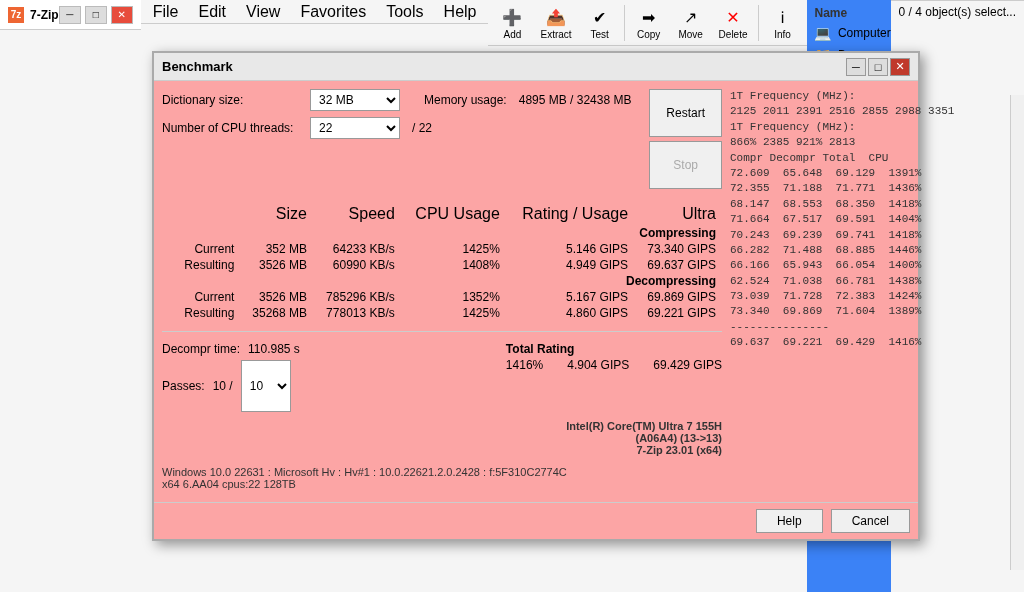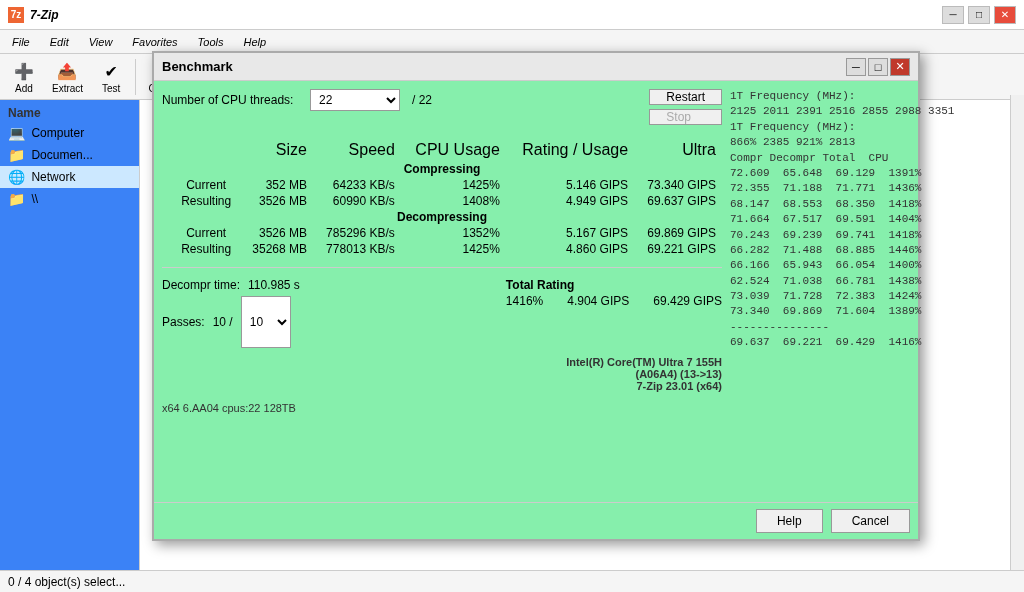--- a/index.html
+++ b/index.html
@@ -12,21 +12,20 @@
       overflow: hidden;
       position: relative;
     }
 
     
     .main-window {
       width: 1024px;
       height: 592px;
       background: #f5f5f5;
       display: flex;
-      flex-direction: column;
     }
 
     
     .title-bar {
       background: #fff;
       display: flex;
       align-items: center;
       padding: 4px 8px;
       border-bottom: 1px solid #ccc;
       height: 30px;
@@ -39,21 +38,20 @@
       font-size: 10px;
       display: flex;
       align-items: center;
       justify-content: center;
       color: white;
       font-weight: bold;
     }
     .title-bar-text {
       font-size: 12px;
       font-weight: 600;
-      font-style: italic;
     }
     .title-bar-controls {
       margin-left: auto;
       display: flex;
       gap: 4px;
     }
     .title-btn {
       width: 22px;
       height: 18px;
       background: #ddd;
@@ -71,23 +69,22 @@
       background: #f5f5f5;
       display: flex;
       align-items: center;
       padding: 2px 4px;
       border-bottom: 1px solid #ccc;
       height: 24px;
       gap: 4px;
     }
     .menu-item {
       padding: 2px 8px;
-      font-size: 11px;
+      font-size: 16px;
       cursor: pointer;
-      font-style: italic;
     }
 
     
     .toolbar {
       background: #f5f5f5;
       display: flex;
       align-items: center;
       padding: 2px 4px;
       border-bottom: 1px solid #ccc;
       height: 46px;
@@ -169,21 +166,21 @@
     
     .dialog-overlay {
       position: absolute;
       top: 0; left: 0; right: 0; bottom: 0;
       display: flex;
       align-items: center;
       justify-content: center;
       z-index: 100;
     }
     .dialog {
-      background: #86efac;
+      background: #fca5a5;
       border: 2px solid #aaa;
       box-shadow: 4px 4px 12px rgba(0,0,0,0.4);
       width: 768px;
       min-height: 490px;
       display: flex;
       flex-direction: column;
       position: relative;
       margin-left: 48px;
     }
     .dialog-title-bar {
@@ -250,27 +247,27 @@
     }
 
     
     .action-btns {
       display: flex;
       flex-direction: column;
       gap: 4px;
       margin-left: auto;
     }
     .action-btn {
-      padding: 0 16px;
+      padding: 16px 16px;
       font-size: 12px;
       background: #f0f0f0;
       border: 1px solid #999;
       cursor: pointer;
       min-width: 70px;
-      text-align: left;
+      text-align: center;
     }
     .action-btn.disabled {
       color: #aaa;
       cursor: default;
     }
 
     
     .bench-table {
       width: 100%;
       border-collapse: collapse;
@@ -282,21 +279,21 @@
       font-weight: normal;
       padding: 2px 6px;
       font-size: 16px;
     }
     .bench-table th:first-child { text-align: left; }
     .bench-table td {
       text-align: right;
       padding: 1px 6px;
       font-size: 12px;
     }
-    .bench-table td:first-child { text-align: center; }
+    .bench-table td:first-child { text-align: right; }
     .section-header {
       font-size: 12px;
       font-weight: 600;
       padding: 4px 6px 2px 6px;
     }
     .indent { padding-left: 16px !important; }
 
     .bench-divider {
       border: none;
       border-top: 1px solid #ccc;
@@ -466,20 +463,28 @@
         </div>
       </div>
 
       <div class="dialog-body">
 
         <div class="dlg-left">
 
           <div style="display:flex; align-items:flex-start; gap:8px; margin-bottom:4px;">
             <div style="flex:1;">
 
+              <div class="settings-row" style="margin-bottom:6px;">
+                <span class="settings-label">Dictionary size:</span>
+                <select class="settings-select">
+                  <option>32 MB</option>
+                </select>
+                <span style="margin-left:16px; font-size:12px;">Memory usage:</span>
+                <span style="font-size:12px; margin-left:4px;">4895 MB / 32438 MB</span>
+              </div>
 
               <div class="settings-row">
                 <span class="settings-label">Number of CPU threads:</span>
                 <select class="settings-select">
                   <option>22</option>
                 </select>
                 <span style="font-size:12px; margin-left:4px;">/ 22</span>
               </div>
             </div>
 
@@ -569,20 +574,21 @@
             </div>
           </div>
 
           <div class="cpu-info">
             <div>Intel(R) Core(TM) Ultra 7 155H</div>
             <div>(A06A4) (13-&gt;13)</div>
             <div>7-Zip 23.01 (x64)</div>
           </div>
 
           <div class="sys-info">
+            <div>Windows 10.0 22631 : Microsoft Hv : Hv#1 : 10.0.22621.2.0.2428 : f:5F310C2774C</div>
             <div>x64 6.AA04 cpus:22 128TB</div>
           </div>
 
         </div>
 
         <div class="dlg-right">1T Frequency (MHz):
 2125 2011 2391 2516 2855 2988 3351
 1T Frequency (MHz):
 866% 2385 921% 2813
 Compr Decompr Total  CPU

